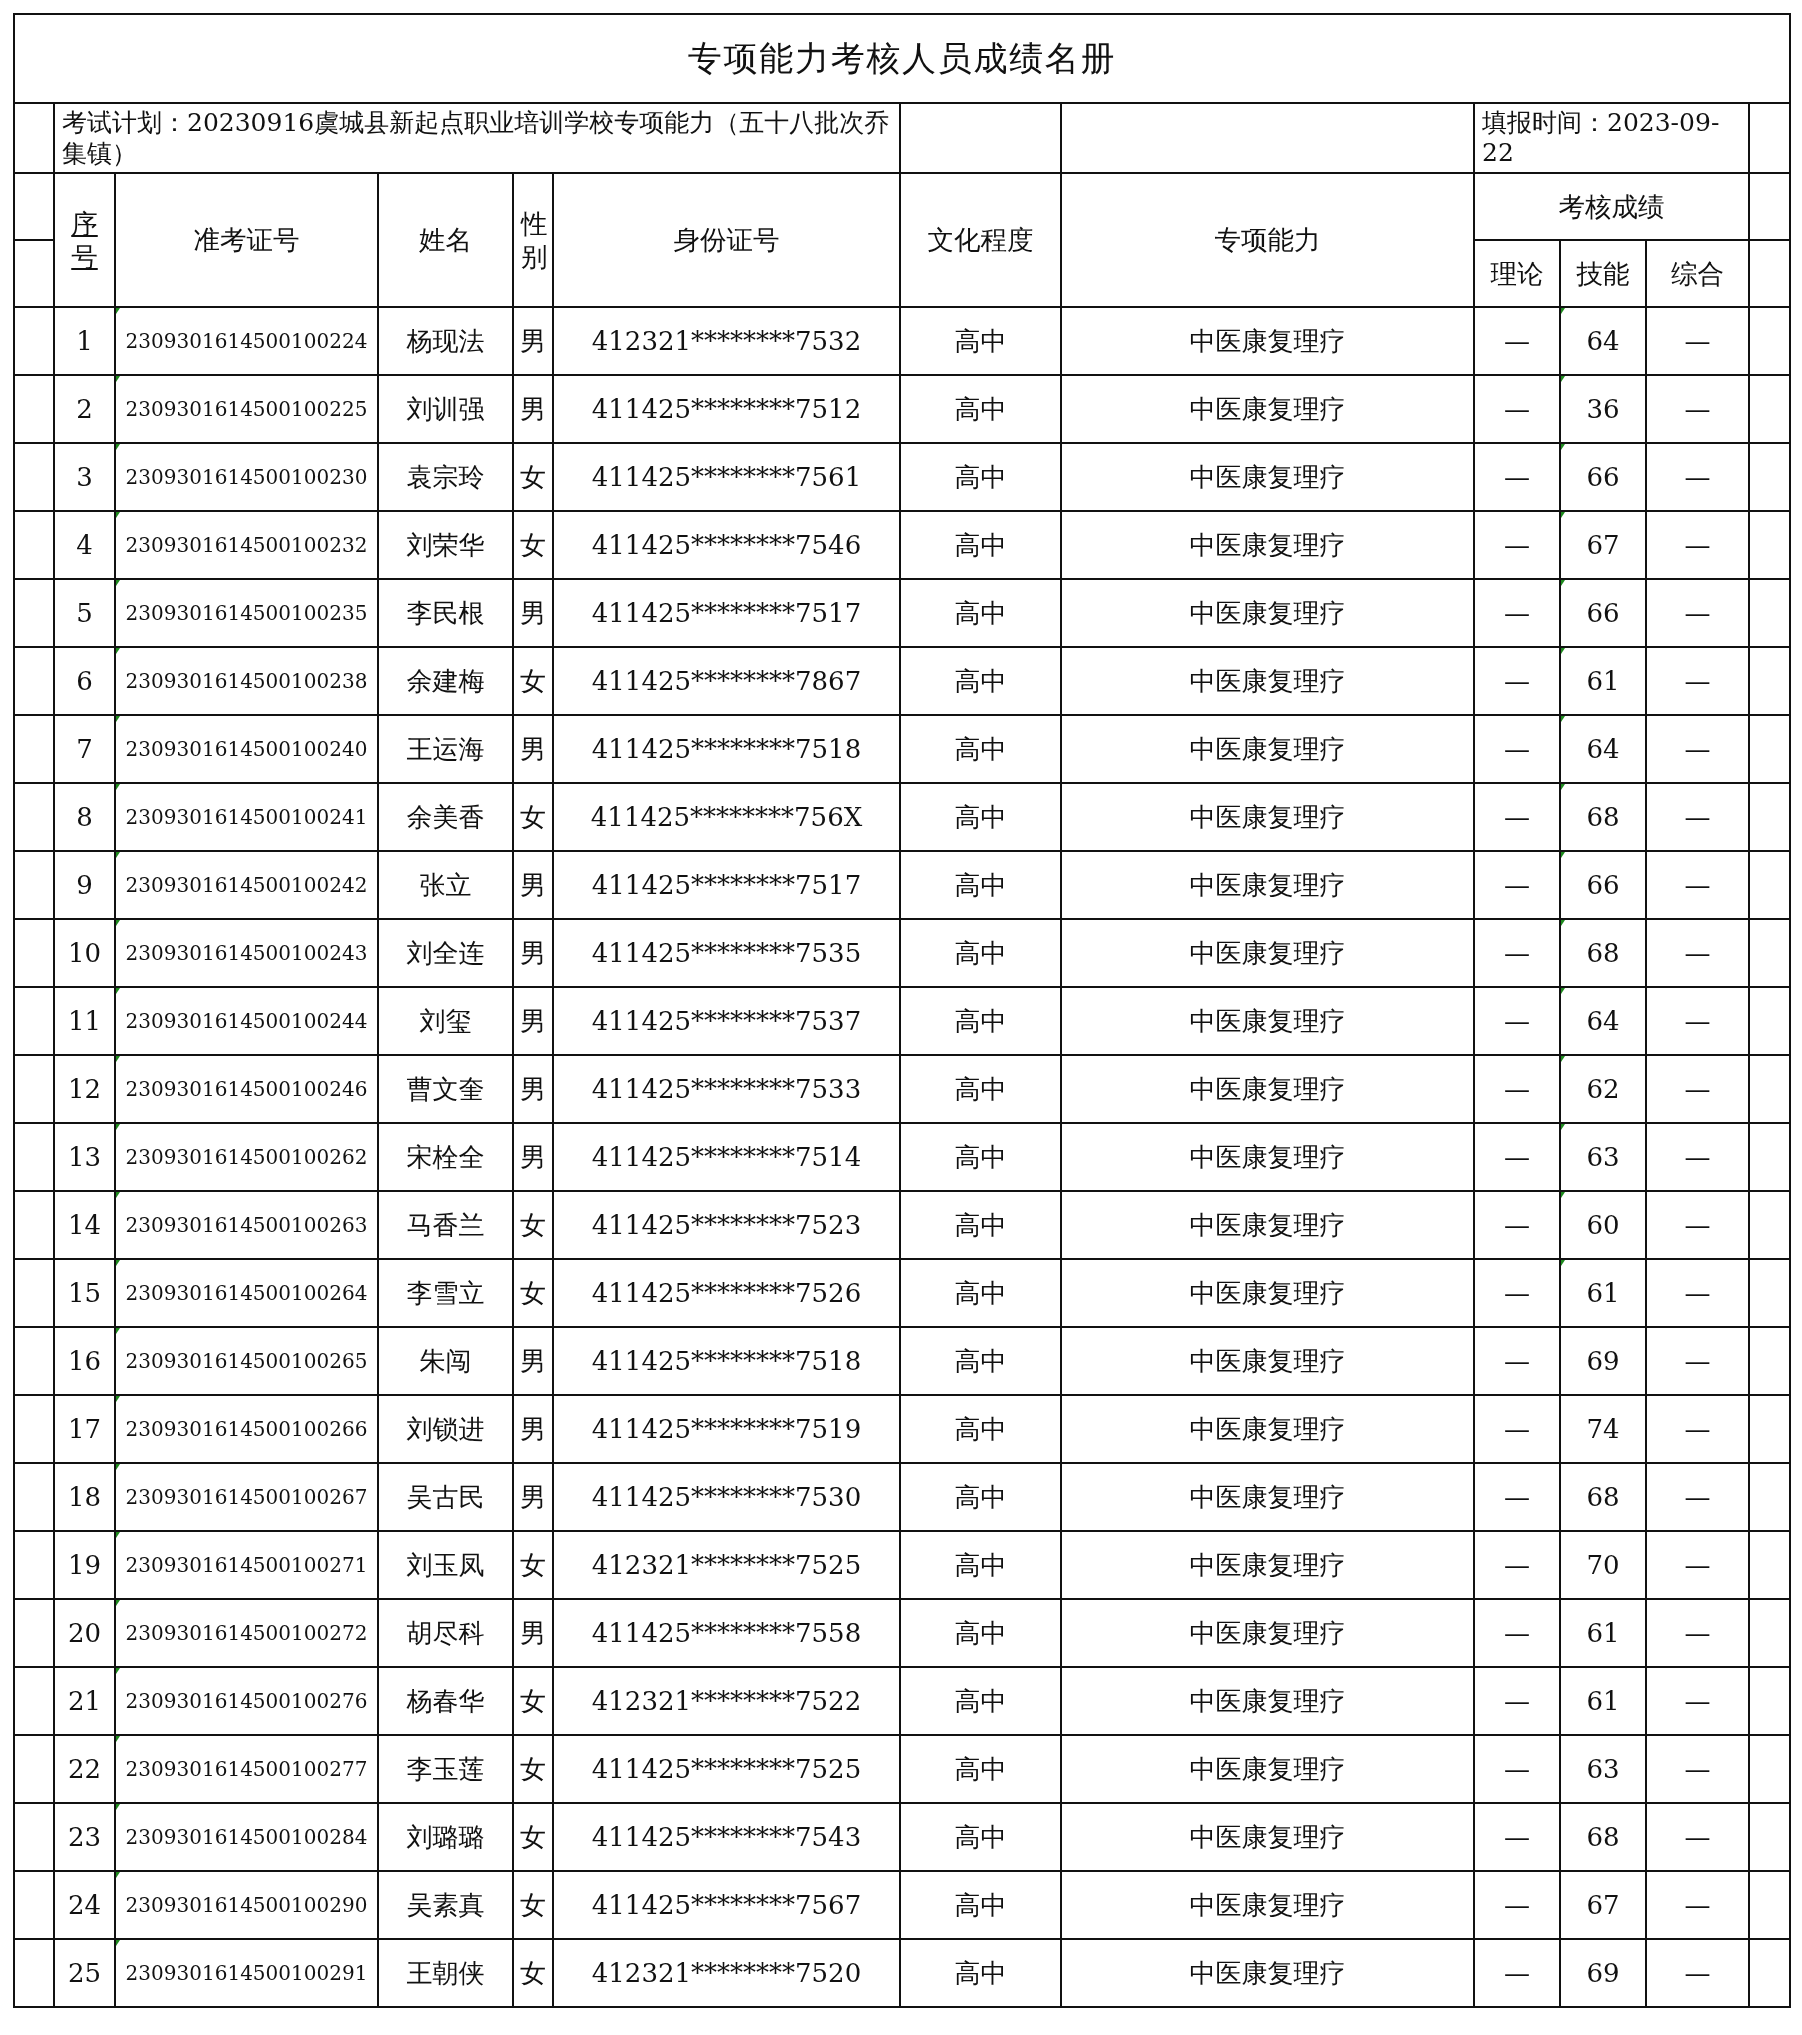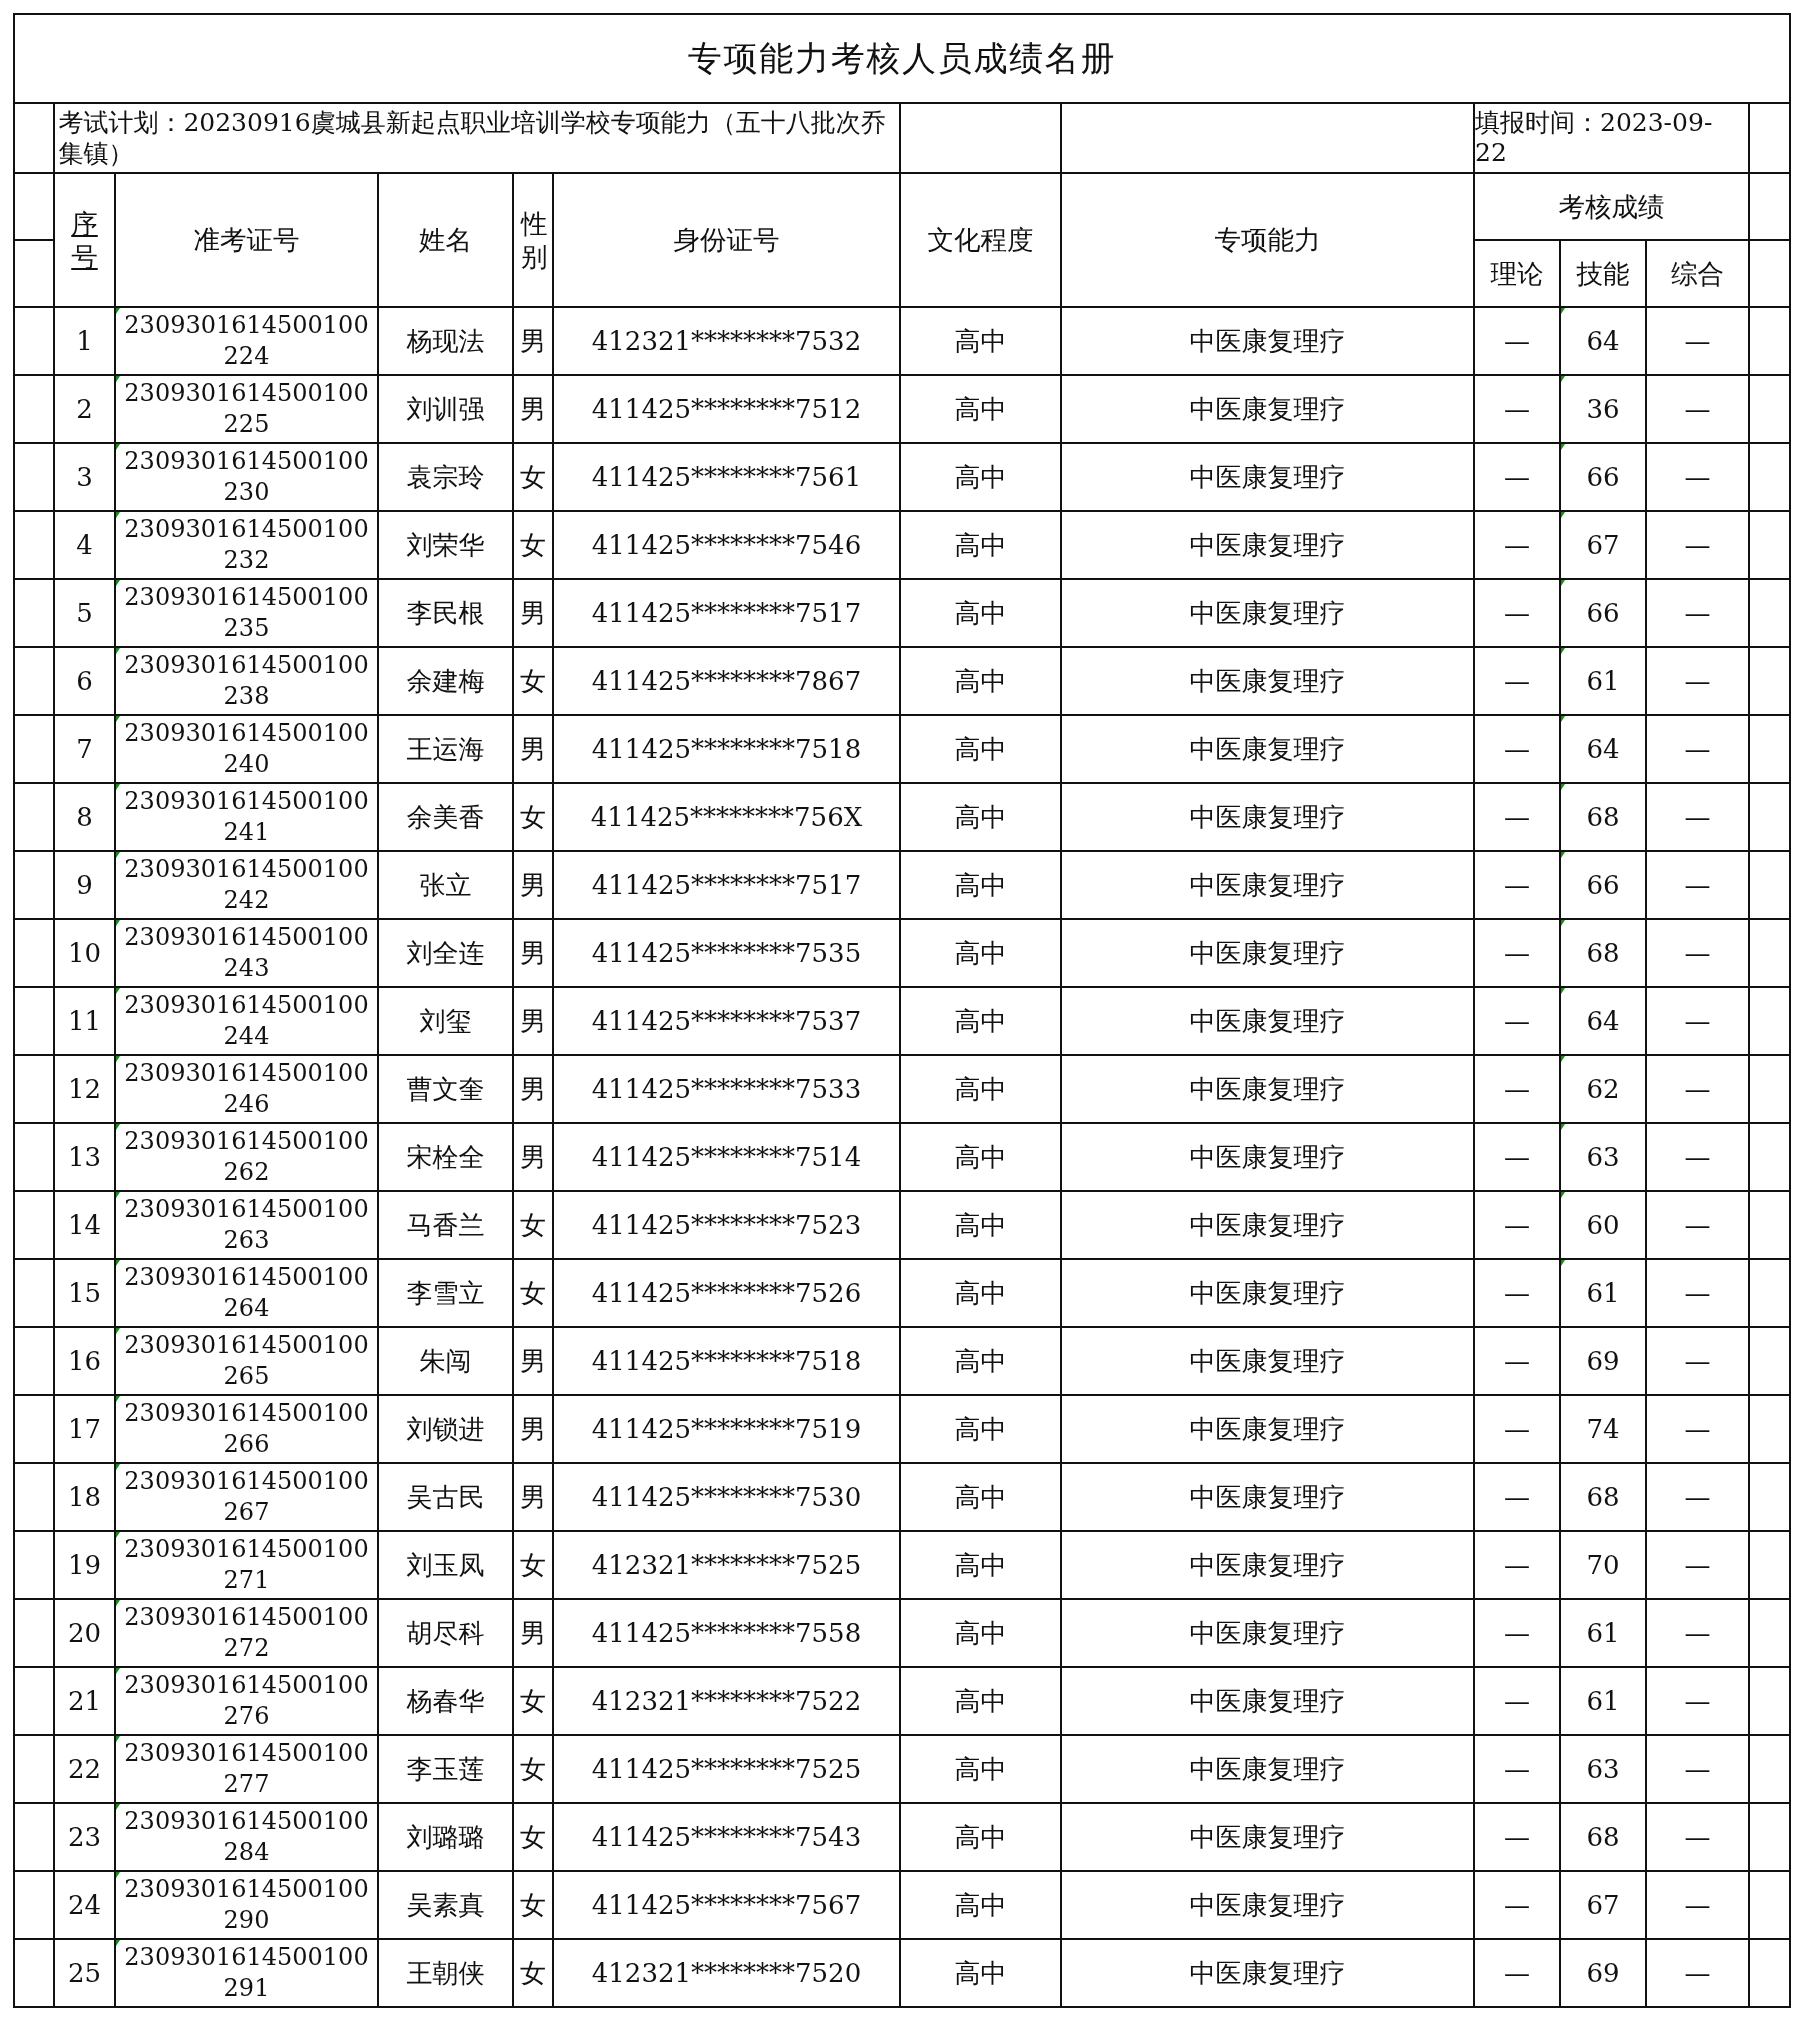--- a/index.html
+++ b/index.html
@@ -4,29 +4,29 @@
 <style>
   html, body { margin: 0; padding: 0; background: #ffffff; }
   body { width: 1803px; height: 2036px; position: relative; overflow: hidden;
          font-family: "DejaVu Serif", "Liberation Serif", serif; color: #111; }
   .sheet { position: absolute; left: 13px; top: 13px; width: 1775px; }
   table { border-collapse: collapse; table-layout: fixed; width: 1775px; }
   td { border: 2.6px solid #111; padding: 0; text-align: center; vertical-align: middle;
        font-size: 26px; line-height: 1.2; overflow: hidden; position: relative; }
   .title-cell { height: 87px; font-family: "DejaVu Sans", "Liberation Sans", sans-serif;
                 font-size: 34px; font-weight: normal; letter-spacing: 1.7px; }
-  .info-row td { height: 65px; }
+  .info-row td { height: 65px; padding-left: 7px; }
   .plan-cell { text-align: left; font-size: 25px; line-height: 31px; padding-left: 3.4px; vertical-align: top; padding-top: 3.4px; }
   .fill-cell { text-align: left; font-size: 25px; padding-right: 5.1px; }
   .hdr td { font-size: 26.5px; }
   .hdr-top td { height: 65px; }
   .hdr-bot td { height: 65px; }
   .vert { line-height: 33px; }
   .data-row td { height: 66px; }
-  .ticket { font-size: 24px; line-height: 31px; word-break: break-all; padding: 0 3.4px; }
+  .ticket { font-size: 20px; line-height: 31px; word-break: break-all; padding: 0 3.4px; }
   .green-tri::before { content: ""; position: absolute; left: 0; top: 0; width: 0; height: 0;
        border-top: 6px solid #1e8a1e; border-right: 4.3px solid transparent; }
   .dash { font-size: 26px; }
 </style>
 </head>
 <body>
 
 <div class="sheet">
 <table>
   <colgroup>

